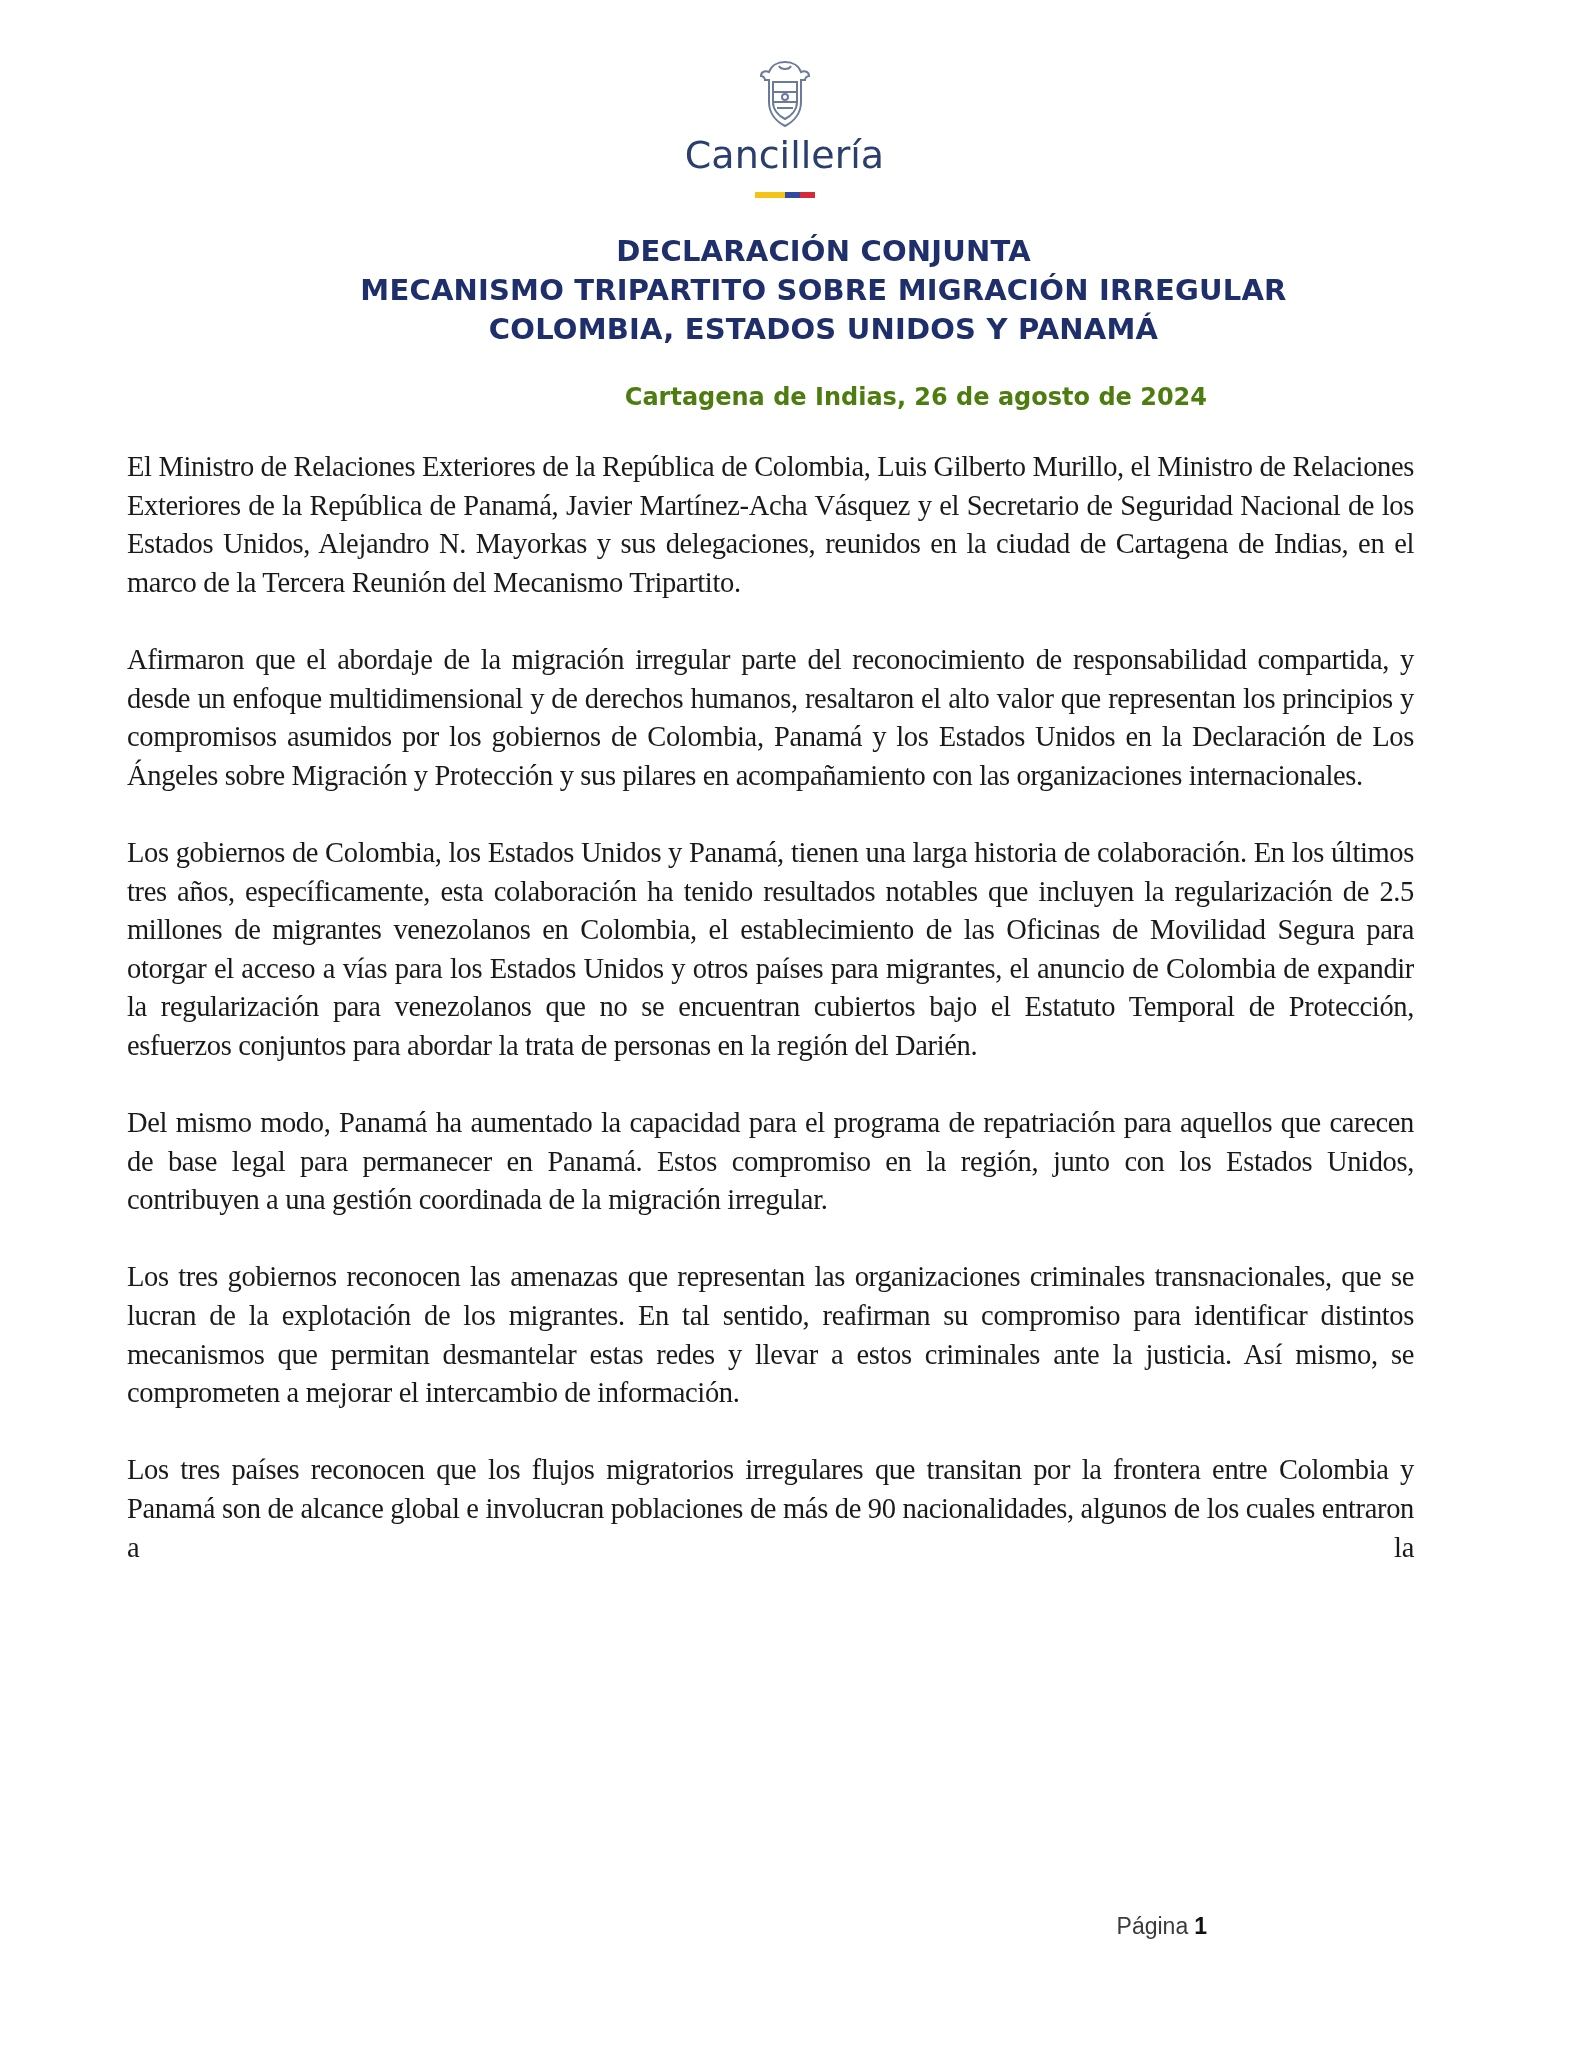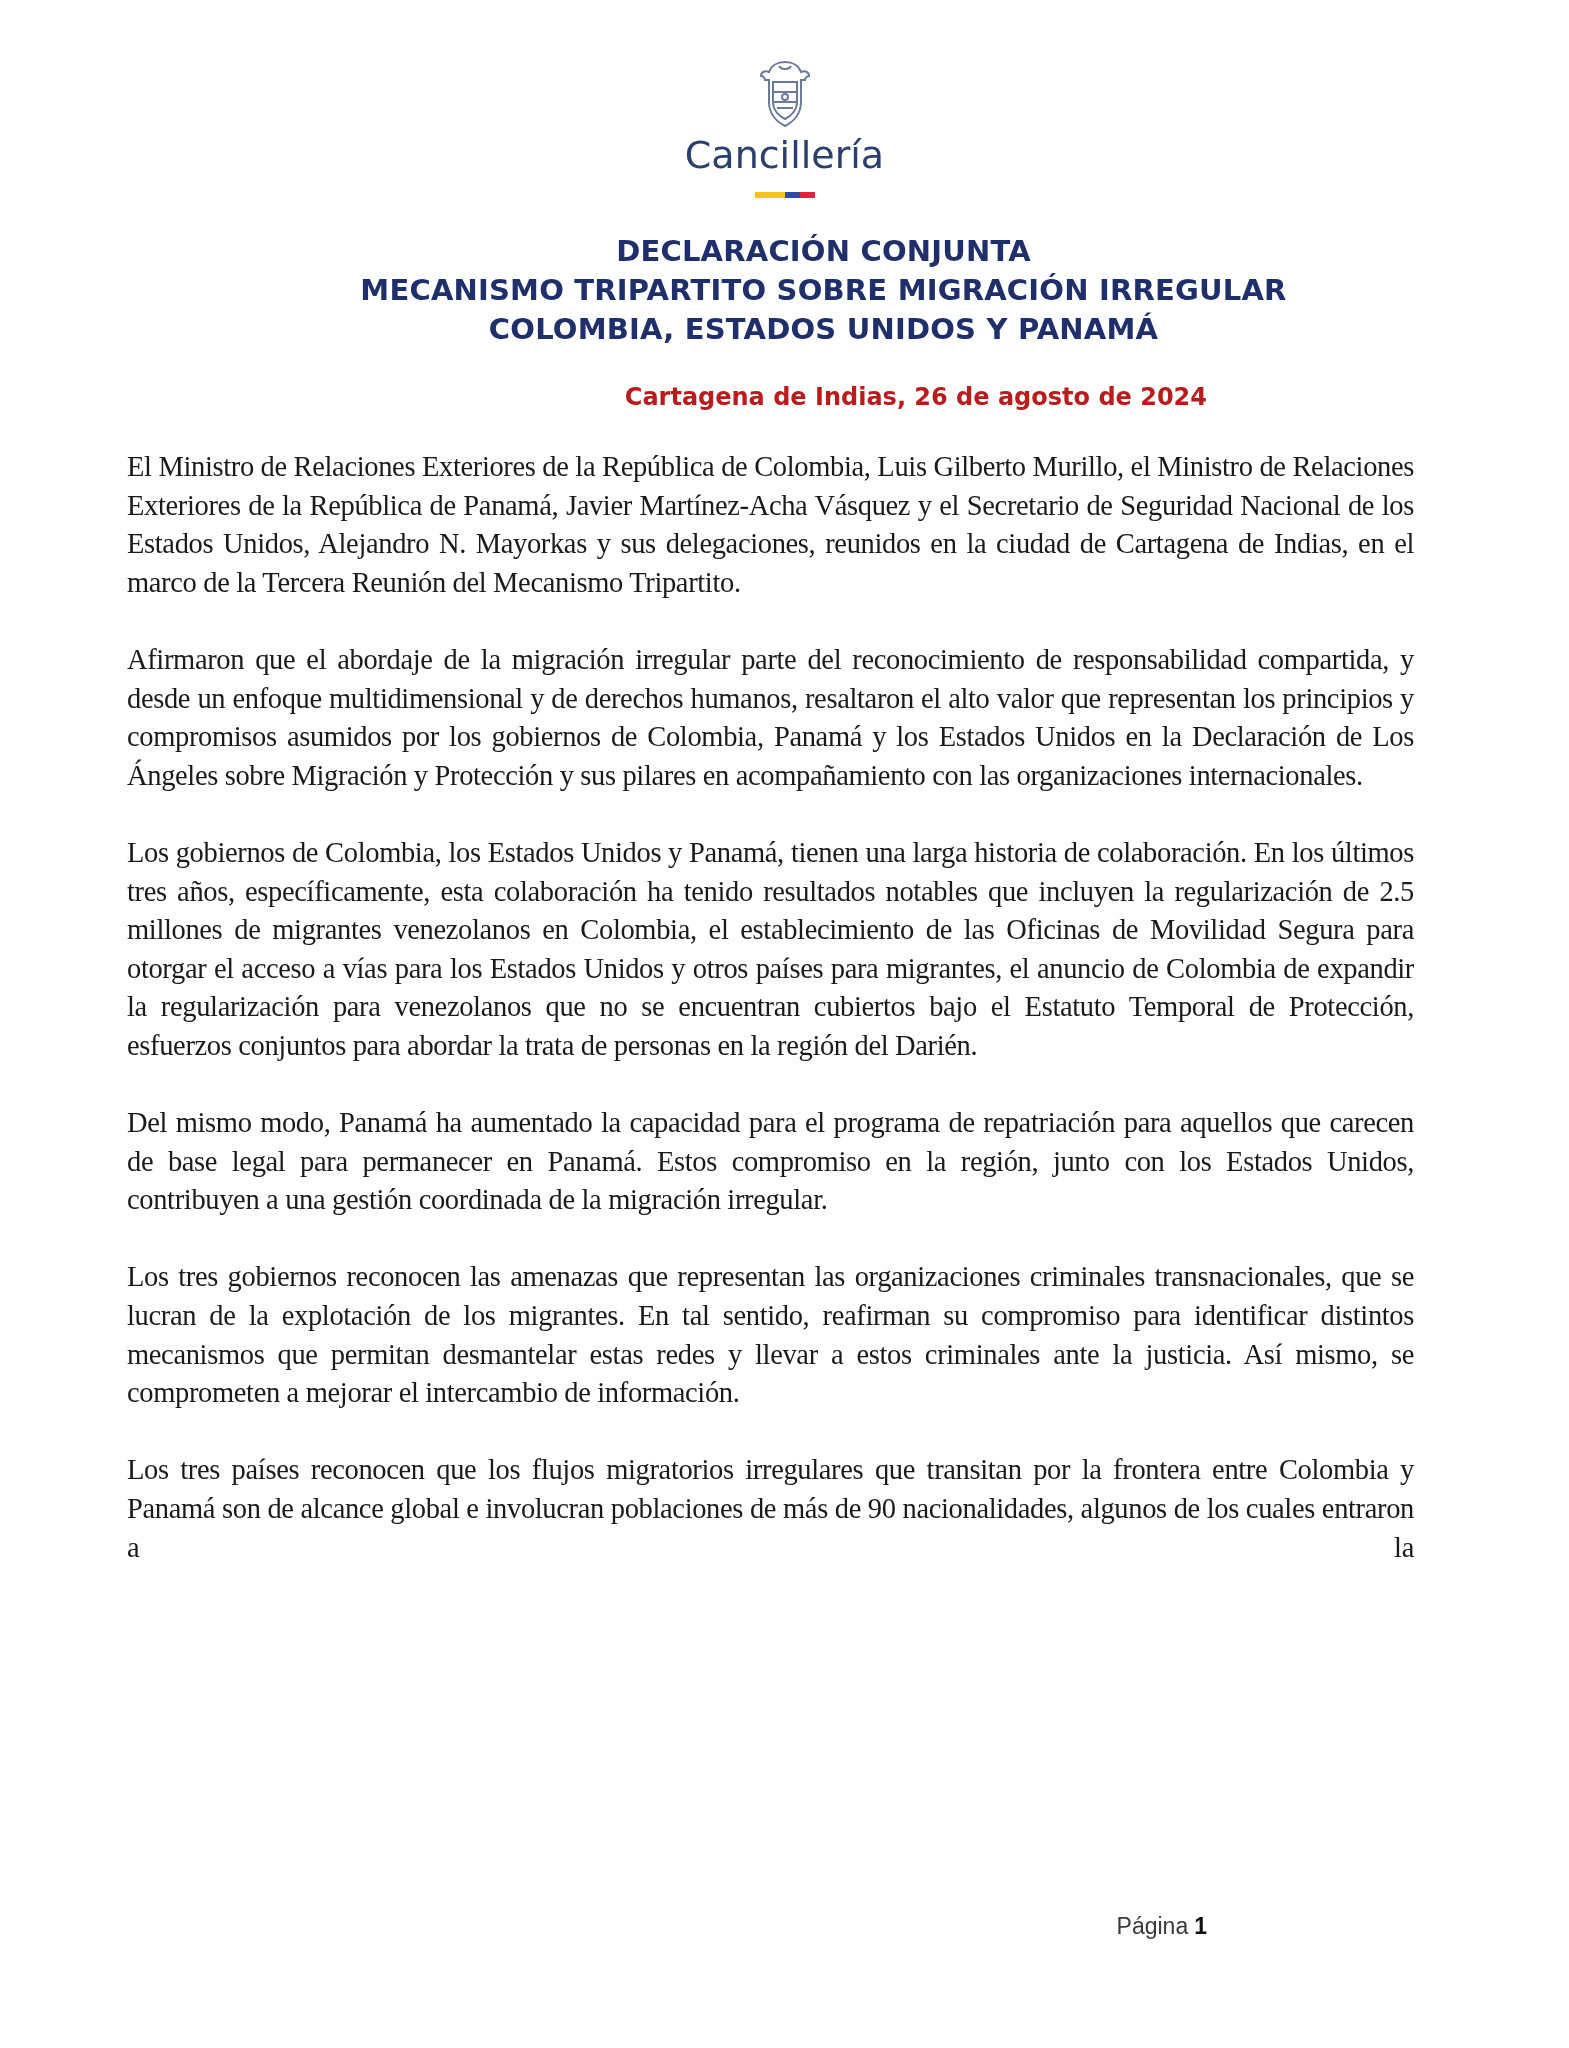--- a/index.html
+++ b/index.html
@@ -68,21 +68,21 @@
     }
     .title-block div { white-space: nowrap; }
 
     .dateline {
       position: absolute;
       right: 155px;
       top: 383px;
       font-family: "DejaVu Sans", sans-serif;
       font-weight: bold;
       font-size: 24px;
-      color: #b91c1c;
+      color: #4d7c0f;
       white-space: nowrap;
     }
 
     .body-text {
       position: absolute;
       left: 127px;
       top: 448px;
       width: 1287px;
       font-family: Liberation Serif, serif;
       font-size: 28.5px;

